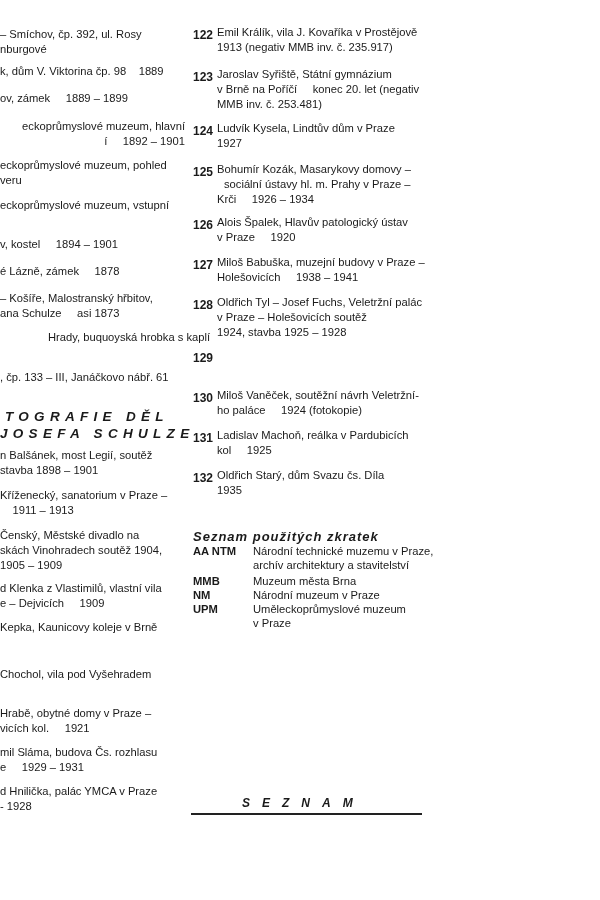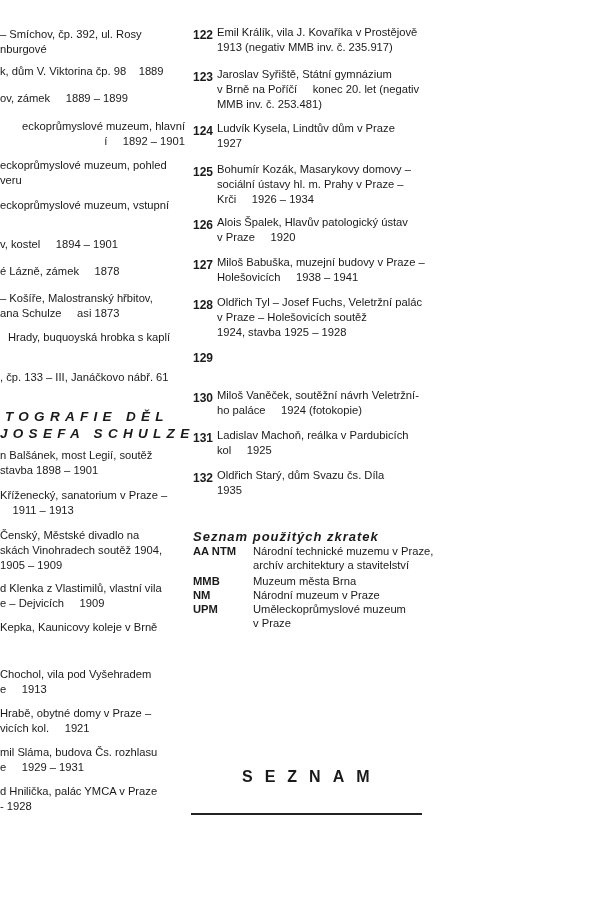--- a/index.html
+++ b/index.html
@@ -21,22 +21,22 @@
       font-size: 13.5px; letter-spacing: 5.3px; white-space: nowrap;
     }
     .abbr-title {
       position: absolute; left: 193px; top: 529px;
       font-weight: bold; font-style: italic; font-size: 13px; letter-spacing: 1px;
     }
     .abbr-row { position: absolute; left: 193px; font-size: 11.2px; line-height: 13.5px; }
     .abbr-key { position: absolute; left: 0; font-weight: bold; width: 60px; }
     .abbr-val { position: absolute; left: 60px; white-space: nowrap; }
     .footer-title {
-      position: absolute; left: 242px; top: 768px;
-      font-weight: bold; font-size: 16px; letter-spacing: 12px;
+      position: absolute; left: 242px; top: 796px;
+      font-weight: bold; font-style: italic; font-size: 12px; letter-spacing: 12px;
     }
     .footer-rule {
       position: absolute; left: 191px; top: 813px; width: 231px; height: 2px; background: #222;
     }
     .line { display: block; }
   </style>
 </head>
 <body>
 
 <div class="col left" id="left">
@@ -64,21 +64,21 @@
     <div class="entry" style="top: 237px; left: 0px;">
       <span class="line" style="white-space: pre;">v, kostel     1894 – 1901</span>
     </div>
     <div class="entry" style="top: 264px; left: 0px;">
       <span class="line" style="white-space: pre;">é Lázně, zámek     1878</span>
     </div>
     <div class="entry" style="top: 291px; left: 0px;">
       <span class="line" style="white-space: pre;">– Košíře, Malostranský hřbitov,</span>
       <span class="line" style="white-space: pre;">ana Schulze     asi 1873</span>
     </div>
-    <div class="entry" style="top: 330px; left: 8px;">
+    <div class="entry" style="top: 330px; left: 0px; padding-left: 48px;">
       <span class="line" style="white-space: pre;">Hrady, buquoyská hrobka s kaplí</span>
     </div>
     <div class="entry" style="top: 370px; left: 0px;">
       <span class="line" style="white-space: pre;">, čp. 133 – III, Janáčkovo nábř. 61</span>
     </div>
     <div class="entry" style="top: 448px; left: 0px;">
       <span class="line" style="white-space: pre;">n Balšánek, most Legií, soutěž</span>
       <span class="line" style="white-space: pre;">stavba 1898 – 1901</span>
     </div>
     <div class="entry" style="top: 488px; left: 0px;">
@@ -92,21 +92,20 @@
     </div>
     <div class="entry" style="top: 581px; left: 0px;">
       <span class="line" style="white-space: pre;">d Klenka z Vlastimilů, vlastní vila</span>
       <span class="line" style="white-space: pre;">e – Dejvicích     1909</span>
     </div>
     <div class="entry" style="top: 620px; left: 0px;">
       <span class="line" style="white-space: pre;">Kepka, Kaunicovy koleje v Brně</span>
     </div>
     <div class="entry" style="top: 667px; left: 0px;">
       <span class="line" style="white-space: pre;">Chochol, vila pod Vyšehradem</span>
-      <span class="line" style="white-space: pre;">e     1913</span>
     </div>
     <div class="entry" style="top: 706px; left: 0px;">
       <span class="line" style="white-space: pre;">Hrabě, obytné domy v Praze –</span>
       <span class="line" style="white-space: pre;">vicích kol.     1921</span>
     </div>
     <div class="entry" style="top: 745px; left: 0px;">
       <span class="line" style="white-space: pre;">mil Sláma, budova Čs. rozhlasu</span>
       <span class="line" style="white-space: pre;">e     1929 – 1931</span>
     </div>
     <div class="entry" style="top: 784px; left: 0px;">
@@ -123,21 +122,21 @@
         <span class="line" style="white-space: pre;">Jaroslav Syřiště, Státní gymnázium</span>
         <span class="line" style="white-space: pre;">v Brně na Poříčí     konec 20. let (negativ</span>
         <span class="line" style="white-space: pre;">MMB inv. č. 253.481)</span>
       </div></div>
     <div class="rentry" style="top: 121px;"><span class="num">124</span><div class="rtext">
         <span class="line" style="white-space: pre;">Ludvík Kysela, Lindtův dům v Praze</span>
         <span class="line" style="white-space: pre;">1927</span>
       </div></div>
     <div class="rentry" style="top: 162px;"><span class="num">125</span><div class="rtext">
         <span class="line" style="white-space: pre;">Bohumír Kozák, Masarykovy domovy –</span>
-        <span class="line" style="white-space: pre;">sociální ústavy hl. m. Prahy v Praze –</span>
+        <span class="line" style="white-space: pre; margin-left: 7px;">sociální ústavy hl. m. Prahy v Praze –</span>
         <span class="line" style="white-space: pre;">Krči     1926 – 1934</span>
       </div></div>
     <div class="rentry" style="top: 215px;"><span class="num">126</span><div class="rtext">
         <span class="line" style="white-space: pre;">Alois Špalek, Hlavův patologický ústav</span>
         <span class="line" style="white-space: pre;">v Praze     1920</span>
       </div></div>
     <div class="rentry" style="top: 255px;"><span class="num">127</span><div class="rtext">
         <span class="line" style="white-space: pre;">Miloš Babuška, muzejní budovy v Praze –</span>
         <span class="line" style="white-space: pre;">Holešovicích     1938 – 1941</span>
       </div></div>

